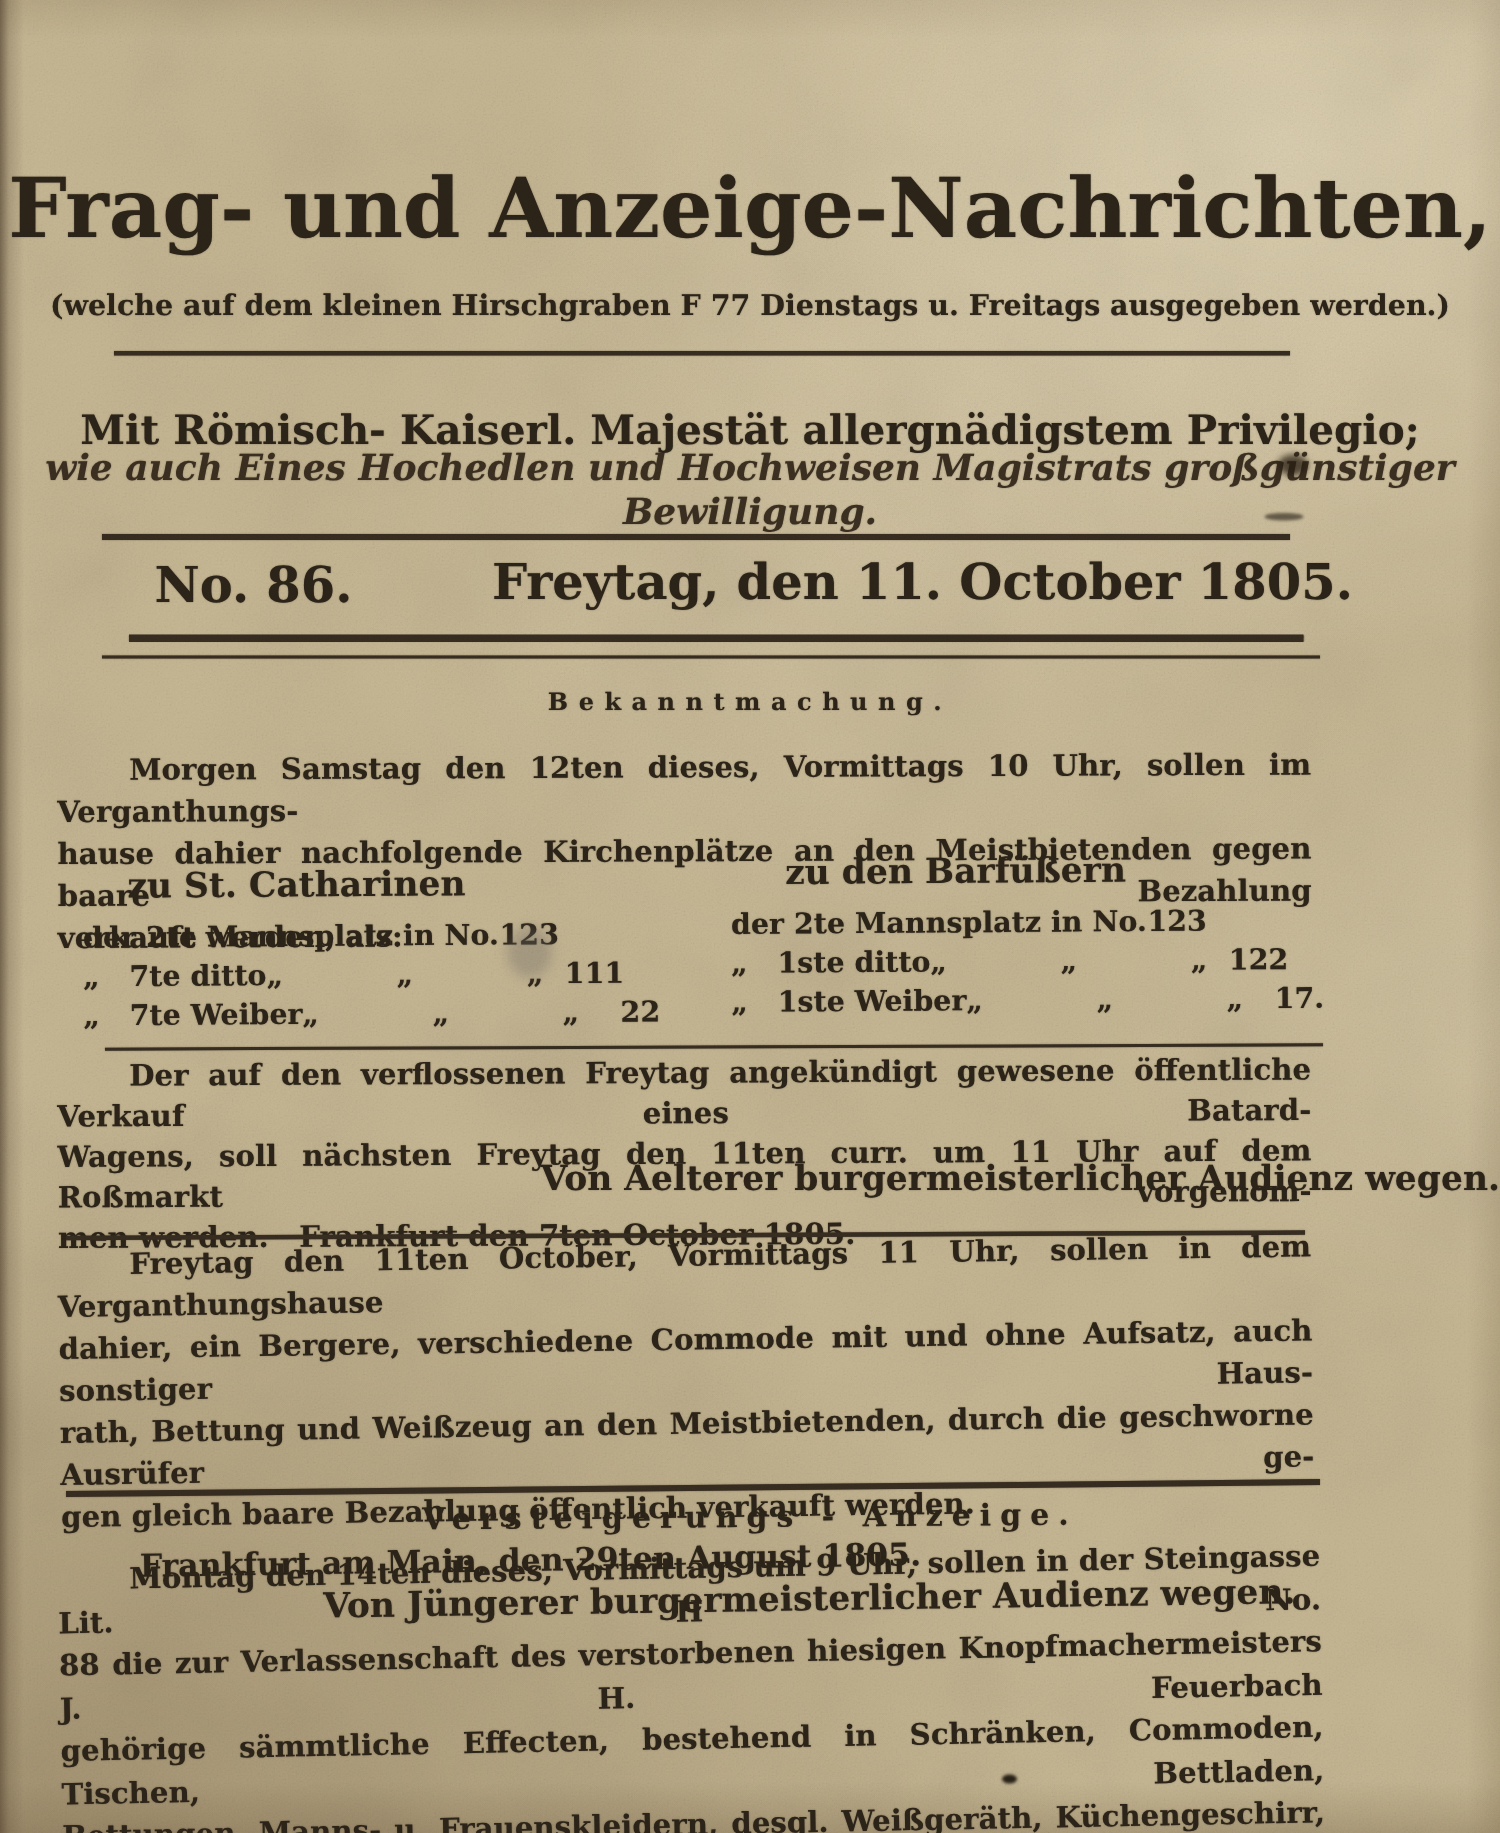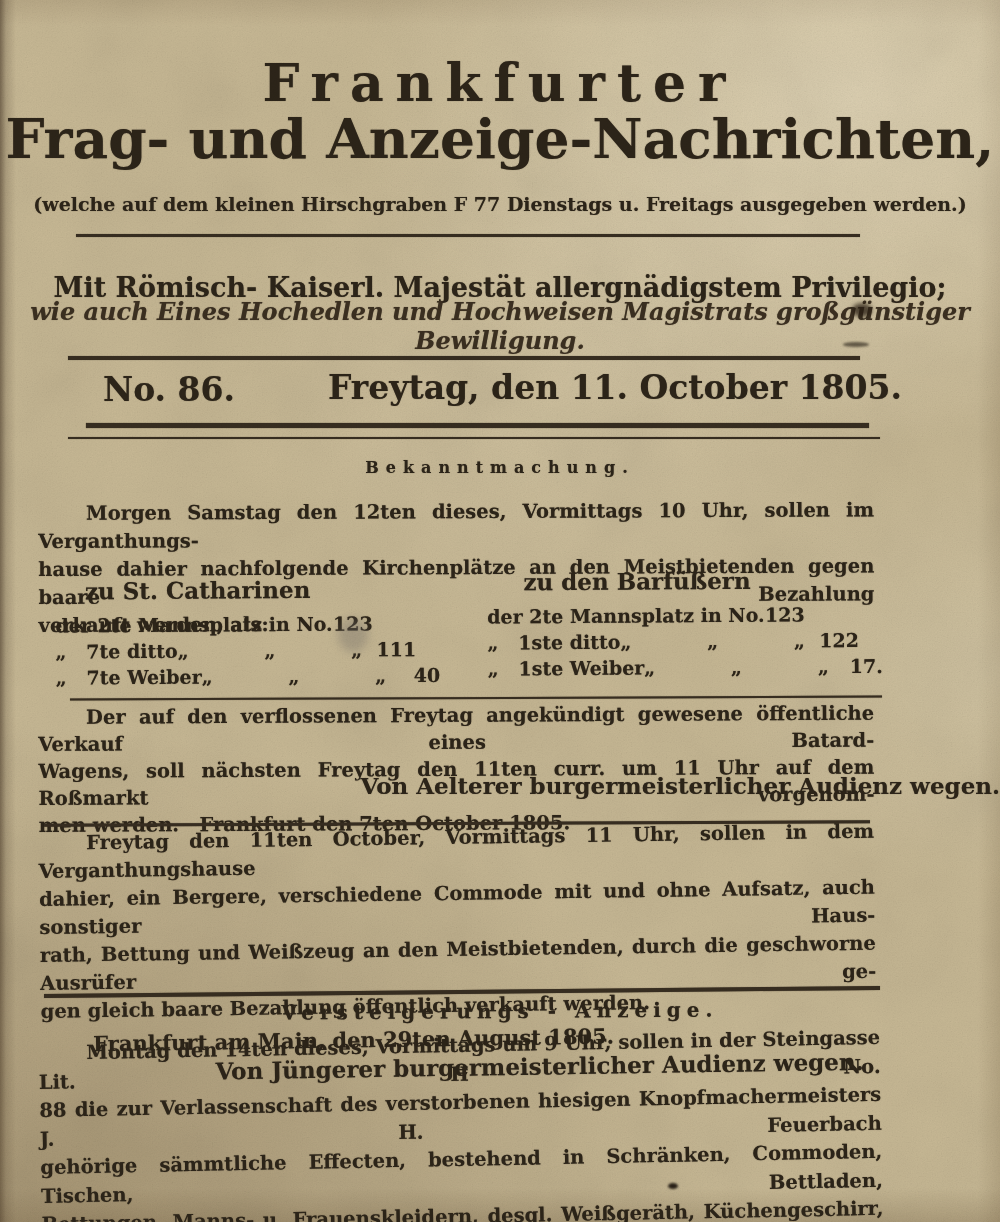--- a/index.html
+++ b/index.html
@@ -41,21 +41,20 @@
   .sig{font-size:23px;text-align:right;}
   .dateline{font-size:21px;}
   .speck{position:absolute;border-radius:50%;filter:blur(1px);}
   .texture{position:absolute;inset:0;pointer-events:none;mix-blend-mode:multiply;z-index:6;}
 </style>
 </head>
 <body>
 
 <div class="page">
 
-  <div class="abs center t title1" style="top:52px;">Frankfurter</div>
   <div class="abs center t title2" style="top:106px;">Frag- und Anzeige-Nachrichten,</div>
   <div class="abs center t subtitle" style="top:193px;">(welche auf dem kleinen Hirschgraben F 77 Dienstags u. Freitags ausgegeben werden.)</div>
 
   <div class="rule" style="top:234px;left:76px;width:784px;height:3px;"></div>
 
   <div class="abs center t priv1" style="top:272px;">Mit Römisch- Kaiserl. Majestät allergnädigstem Privilegio;</div>
   <div class="abs center t priv2" style="top:297px;font-style:italic;">wie auch Eines Hochedlen und Hochweisen Magistrats großgünstiger Bewilligung.</div>
 
   <div class="rule" style="top:356px;left:68px;width:792px;height:4px;"></div>
 
@@ -82,21 +81,21 @@
         <span class="val">123</span>
       </div>
       <div class="trow">
         <span class="nm">„   7te ditto</span>
         <span class="dit">„   „   „</span>
         <span class="val">111</span>
       </div>
       <div class="trow">
         <span class="nm">„   7te Weiber</span>
         <span class="dit">„   „   „</span>
-        <span class="val">40</span>
+        <span class="val">22</span>
       </div>
     </div>
     <div class="abs t" style="left:487px;top:-6px;width:300px;">
       <div class="col-head">zu den Barfüßern</div>
       <div class="trow">
         <span class="nm">der 2te Mannsplatz in No.</span>
         <span class="dit"></span>
         <span class="val">123</span>
       </div>
       <div class="trow">

